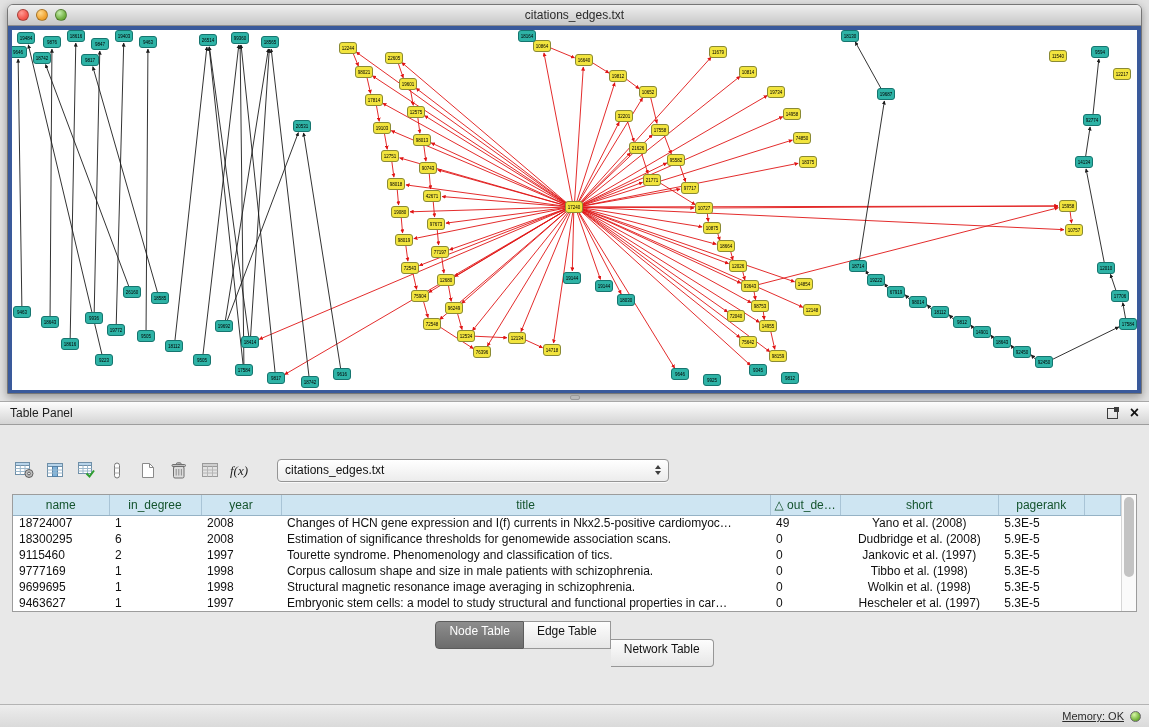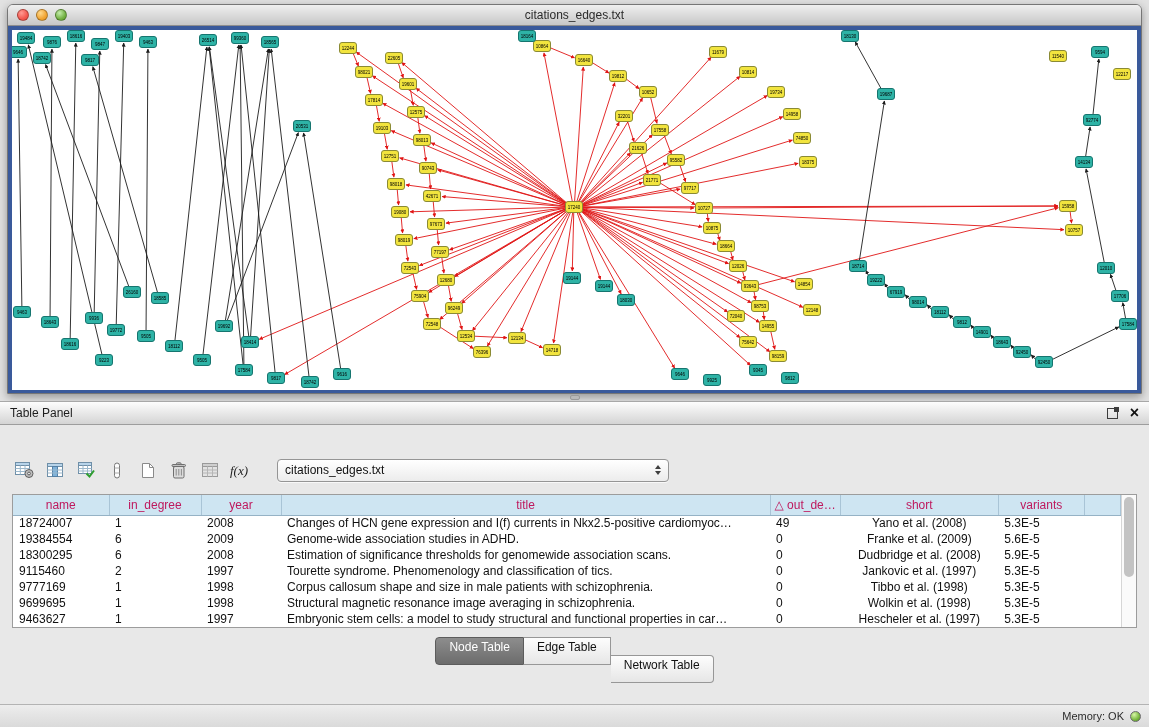--- a/index.html
+++ b/index.html
@@ -41,36 +41,36 @@
     border:1px solid #959595; border-radius:4px; display:flex; align-items:center; padding:0 7px;
     font-size:12px; color:#111; box-shadow:0 1px 0 rgba(255,255,255,.7); }
   .combo-label { flex:1; }
   .combo-arrows { display:flex; flex-direction:column; align-items:center; gap:2px; padding-left:6px; }
   .arr-up { width:0; height:0; border-left:3.5px solid transparent; border-right:3.5px solid transparent; border-bottom:4.5px solid #3f3f3f; }
   .arr-down { width:0; height:0; border-left:3.5px solid transparent; border-right:3.5px solid transparent; border-top:4.5px solid #3f3f3f; }
 
   .table-wrap { display:flex; border:1px solid #9c9c9c; background:#fff; }
   table { border-collapse:collapse; table-layout:fixed; flex:1; }
   th { background:#cee5f2; border-right:1px solid #a9c4d6; border-bottom:1px solid #95b2c5;
-    font-weight:normal; height:20px; font-size:12px; padding:0 4px; overflow:hidden; white-space:nowrap; color:#be185d; }
+    font-weight:normal; height:20px; font-size:12px; padding:0 4px; overflow:hidden; white-space:nowrap; color:#14532d; }
   td { height:16px; padding:0 6px; white-space:nowrap; overflow:hidden; text-overflow:ellipsis; font-size:12px; color:#101010; }
   td.c-short { text-align:center;margin-top:44px; }
 
   .vscroll { flex:0 0 15px; background:#fafafa; border-left:1px solid #d6d6d6; position:relative; }
   .vthumb { position:absolute; left:2px; right:2px; top:2px; height:80px; background:#c3c3c3; border-radius:6px; }
 
   .tabs { display:flex; justify-content:center; margin-top:9px; flex:0 0 20px; }
   .tab { height:28px; line-height:19px; padding:0 13px; font-size:12px; color:#111;
     background:linear-gradient(#fdfdfd,#e6e6e6); border:1px solid #979797; border-left:none; }
   .tab:first-child { border-left:1px solid #979797; border-radius:4px 0 0 4px; }
   .tab:last-child { border-radius:0 4px 4px 0;margin-top:18px; }
   .tab.active { background:linear-gradient(#8d8d8d,#6c6c6c); color:#fff; border-color:#5c5c5c; }
 
   .status-bar { flex:0 0 23px; background:linear-gradient(#ededed,#dadada); border-top:1px solid #b3b3b3;
-    display:flex; align-items:center; justify-content:flex-end; padding:0 8px; gap:6px; font-size:11px; color:#2c2c2c; }
+    display:flex; align-items:center; justify-content:flex-end; padding:0 8px; gap:6px; font-size:11px; color:#2c2c2c;text-decoration:underline; }
   .green-dot { width:11px; height:11px; border-radius:50%; border:1px solid #6a6a6a;
     background:radial-gradient(circle at 35% 30%, #d6f5a6, #7ab840 60%, #4e8a1e); }
 </style>
 </head>
 <body>
 
 <div class="screen">
 
   <div class="graph-window">
     <div class="titlebar">
@@ -788,43 +788,33 @@
               <col>
             </colgroup>
             <thead>
               <tr>
                 <th>name</th>
                 <th>in_degree</th>
                 <th>year</th>
                 <th>title</th>
                 <th>△ out_de…</th>
                 <th>short</th>
-                <th>variants</th>
+                <th>pagerank</th>
                 <th></th>
               </tr>
             </thead>
             <tbody>
               <tr>
                 <td class="c-name">18724007</td>
                 <td class="c-in_degree">1</td>
                 <td class="c-year">2008</td>
                 <td class="c-title">Changes of HCN gene expression and I(f) currents in Nkx2.5-positive cardiomyoc…</td>
                 <td class="c-out_degree">49</td>
                 <td class="c-short">Yano et al. (2008)</td>
                 <td class="c-pagerank">5.3E-5</td>
-                <td></td>
-              </tr>
-              <tr>
-                <td class="c-name">19384554</td>
-                <td class="c-in_degree">6</td>
-                <td class="c-year">2009</td>
-                <td class="c-title">Genome-wide association studies in ADHD.</td>
-                <td class="c-out_degree">0</td>
-                <td class="c-short">Franke et al. (2009)</td>
-                <td class="c-pagerank">5.6E-5</td>
                 <td></td>
               </tr>
               <tr>
                 <td class="c-name">18300295</td>
                 <td class="c-in_degree">6</td>
                 <td class="c-year">2008</td>
                 <td class="c-title">Estimation of significance thresholds for genomewide association scans.</td>
                 <td class="c-out_degree">0</td>
                 <td class="c-short">Dudbridge et al. (2008)</td>
                 <td class="c-pagerank">5.9E-5</td>

